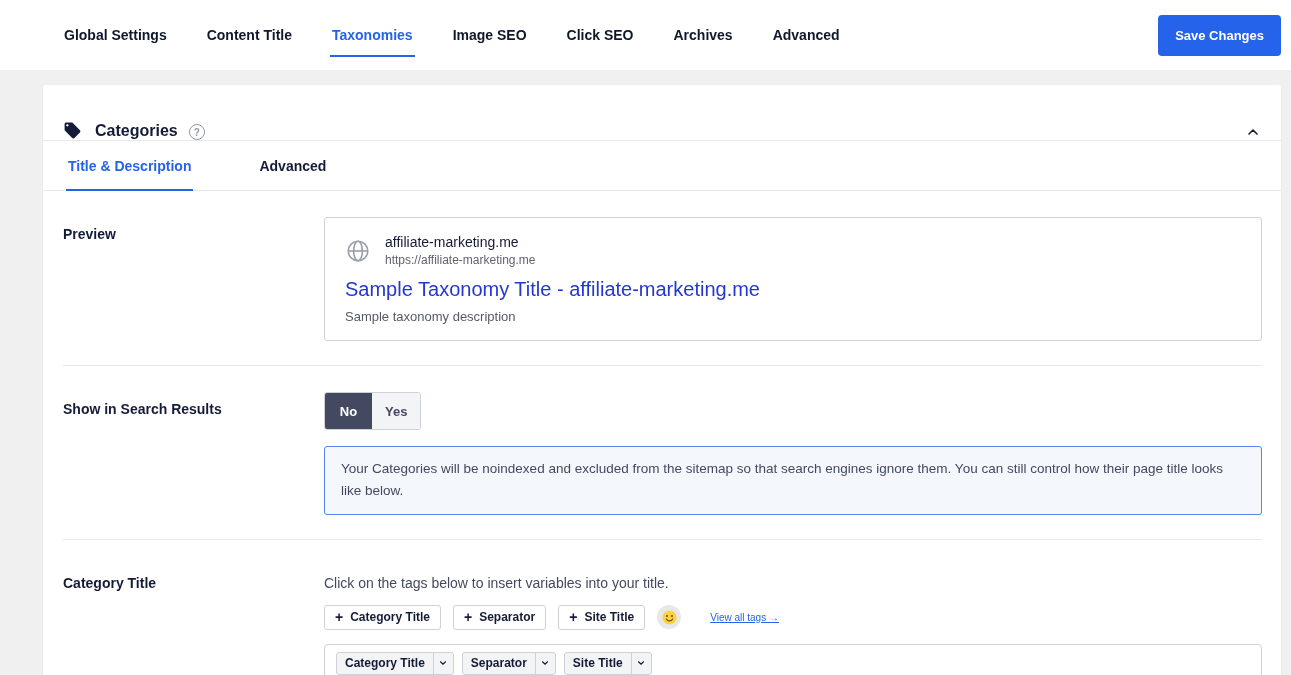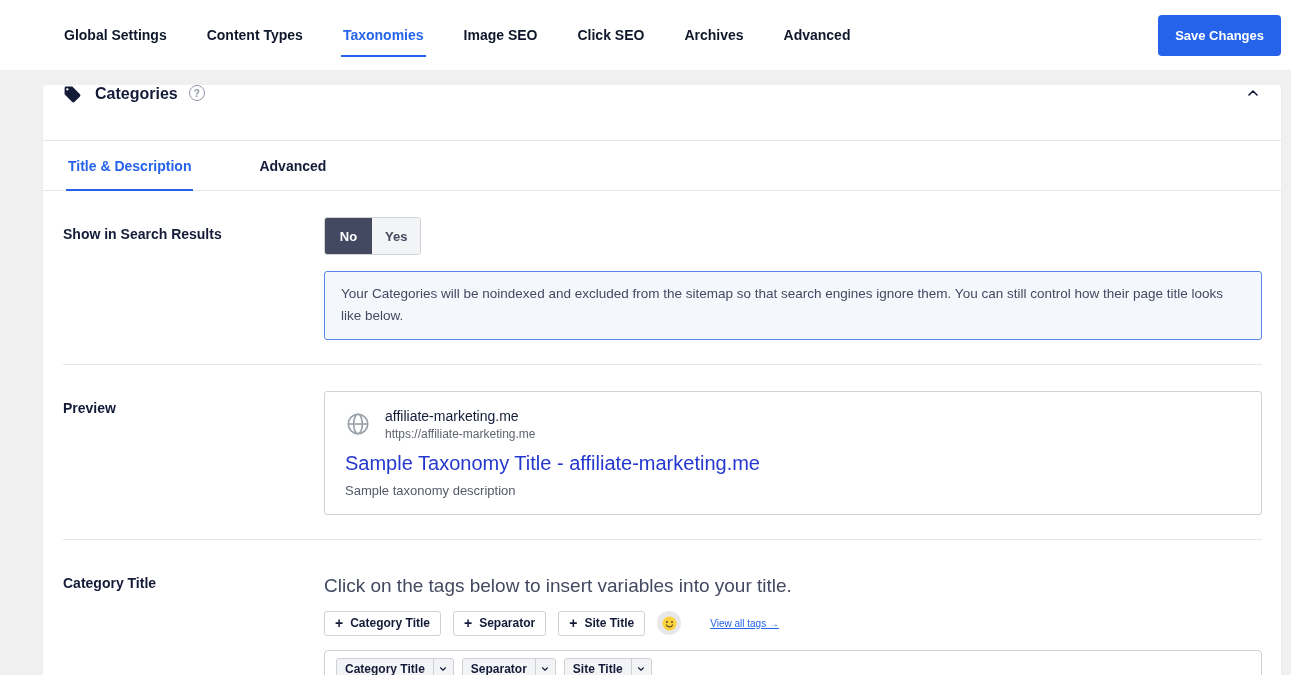--- a/index.html
+++ b/index.html
@@ -37,21 +37,21 @@
     font-family:inherit; cursor:pointer;
   }
 
   
   .card {
     margin:15px 10px 0 43px;
     background:#fff; border-radius:3px;
     box-shadow:0 1px 2px rgba(0,0,0,.07);
   }
   .card-head {
-    display:flex; align-items:flex-start;
+    display:flex; align-items:flex-end;
     height:56px; padding:0 20px;
     border-bottom:1px solid #e8e8eb;
   }
   .card-title { font-size:16px; font-weight:700; margin-left:13px; }
   .help-icon {
     width:16px; height:16px; margin-left:11px;
     border:1.5px solid #9ua; border:1.5px solid #9299a5; border-radius:50%;
     color:#9299a5; font-size:10px; font-weight:700;
     display:flex; align-items:center; justify-content:center;
     cursor:pointer;
@@ -99,21 +99,21 @@
 
   
   .preview-box { border:1px solid #d0d1d7; border-radius:3px; padding:16px 20px; }
   .site-line { display:flex; align-items:center; gap:14px; }
   .site-domain { font-size:14px; color:#141b38; }
   .site-url { font-size:12px; color:#5f6470; margin-top:3px; }
   .serp-title { font-size:20px; font-weight:400; color:var(--preview-title,#2438cf); margin-top:11px; }
   .serp-desc { font-size:13px; color:#555a68; margin-top:8px; }
 
   
-  .hint { font-size:19px; color:#434960; padding-top:9px; }
+  .hint { font-size:14px; color:#434960; padding-top:9px; }
   .tag-row { display:flex; align-items:center; gap:12px; margin-top:14px; }
   .tag-btn {
     display:inline-flex; align-items:center; gap:7px;
     background:#fff; border:1px solid #d0d1d7; border-radius:3px;
     height:25px; padding:0 10px;
     font-size:12px; font-weight:600; color:#141b38;
     font-family:inherit; cursor:pointer; white-space:nowrap;
   }
   .tag-plus { font-size:14px; font-weight:700; line-height:1; }
   .emoji-btn {
@@ -146,21 +146,21 @@
   }
 </style>
 </head>
 <body>
 
 <div>
 
   <header class="topbar">
     <nav class="tabs">
       <a class="tab">Global Settings</a>
-      <a class="tab">Content Types</a>
+      <a class="tab">Content Title</a>
       <a class="tab active">Taxonomies</a>
       <a class="tab">Image SEO</a>
       <a class="tab">Click SEO</a>
       <a class="tab">Archives</a>
       <a class="tab">Advanced</a>
     </nav>
     <button class="save-btn">Save Changes</button>
   </header>
 
   <section class="card">
@@ -183,31 +183,20 @@
     </div>
 
     <div class="subtabs">
       <a class="subtab active">Title &amp; Description</a>
       <a class="subtab">Advanced</a>
     </div>
 
     <div class="card-body">
 
       <div class="row">
-        <div class="row-label">Show in Search Results</div>
-        <div class="row-content">
-          <div class="toggle">
-            <button class="toggle-btn selected">No</button>
-            <button class="toggle-btn unselected">Yes</button>
-          </div>
-          <div class="info-box">Your Categories will be noindexed and excluded from the sitemap so that search engines ignore them. You can still control how their page title looks like below.</div>
-        </div>
-      </div>
-
-      <div class="row">
         <div class="row-label">Preview</div>
         <div class="row-content">
           <div class="preview-box">
             <div class="site-line">
               <span style="display:flex;">
                 <svg width="26" height="26" viewBox="0 0 24 24" fill="none" stroke="#9aa0ab" stroke-width="1.5">
                   <circle cx="12" cy="12" r="9"></circle>
                   <ellipse cx="12" cy="12" rx="4" ry="9"></ellipse>
                   <path d="M3.5 12h17"></path>
                 </svg>
@@ -217,20 +206,31 @@
                 <div class="site-url">https://affiliate-marketing.me</div>
               </div>
             </div>
             <div class="serp-title">Sample Taxonomy Title - affiliate-marketing.me</div>
             <div class="serp-desc">Sample taxonomy description</div>
           </div>
         </div>
       </div>
 
       <div class="row">
+        <div class="row-label">Show in Search Results</div>
+        <div class="row-content">
+          <div class="toggle">
+            <button class="toggle-btn selected">No</button>
+            <button class="toggle-btn unselected">Yes</button>
+          </div>
+          <div class="info-box">Your Categories will be noindexed and excluded from the sitemap so that search engines ignore them. You can still control how their page title looks like below.</div>
+        </div>
+      </div>
+
+      <div class="row">
         <div class="row-label">Category Title</div>
         <div class="row-content">
           <div class="hint">Click on the tags below to insert variables into your title.</div>
 
           <div class="tag-row">
             <button class="tag-btn">
               <span class="tag-plus">+</span>
               <span>Category Title</span>
             </button>
             <button class="tag-btn">

